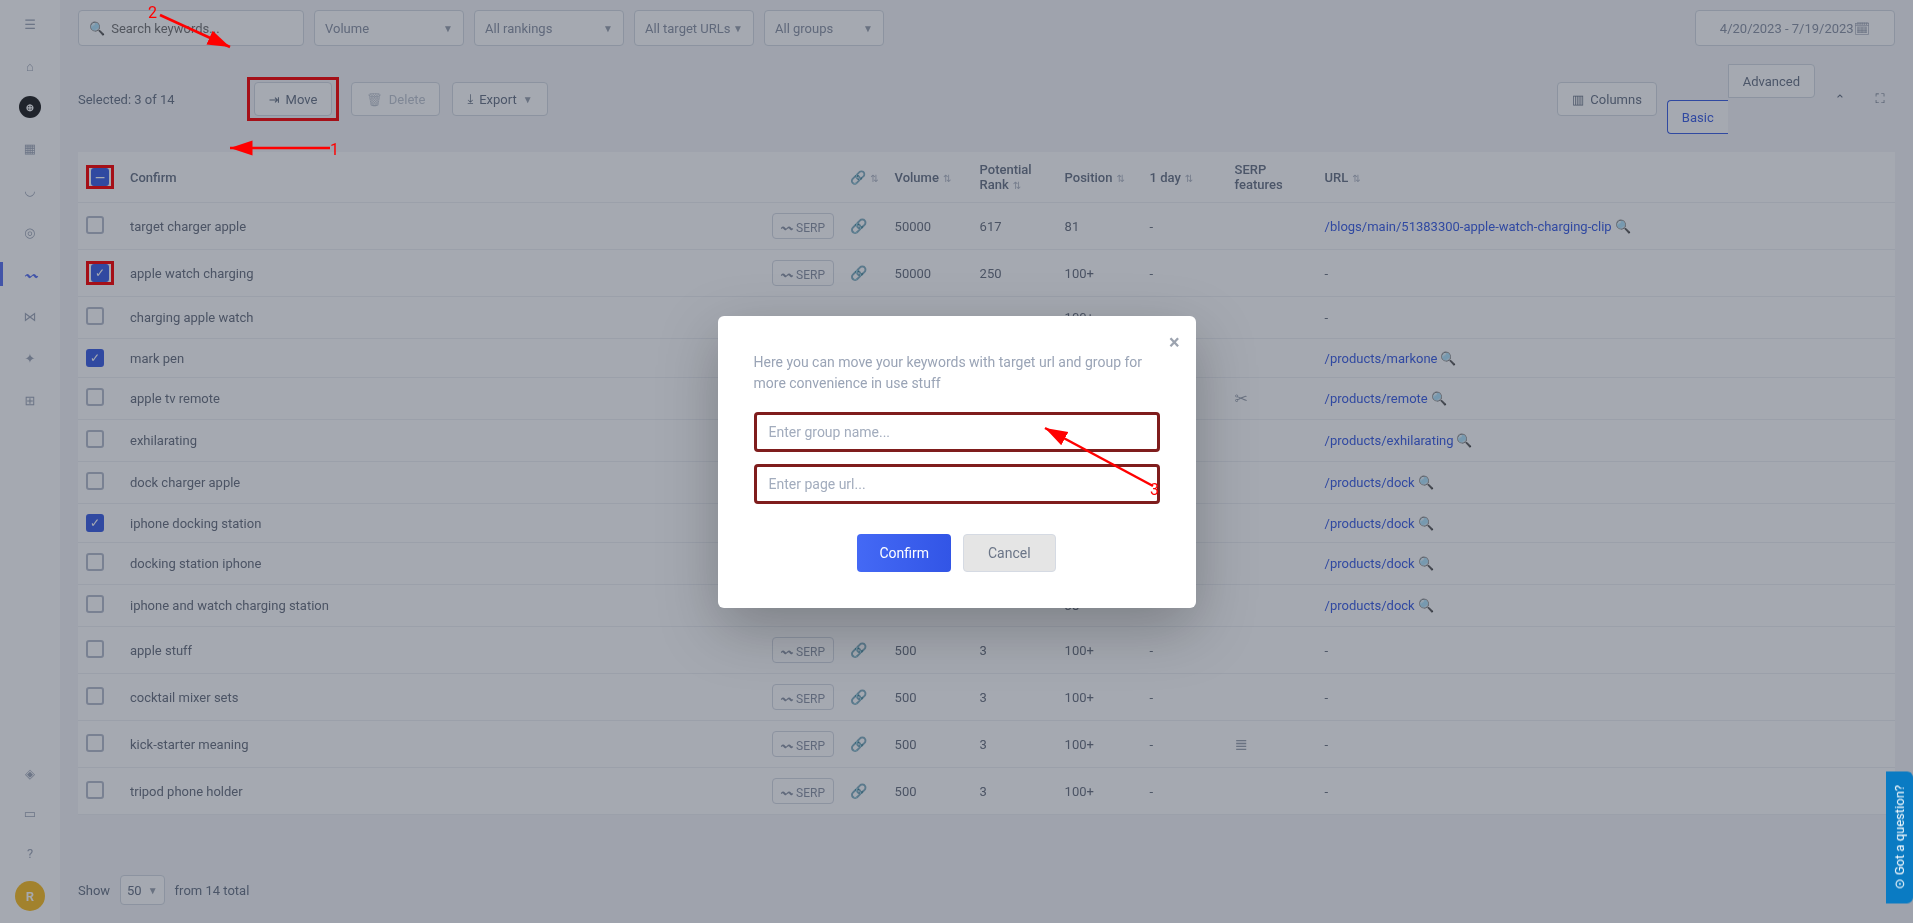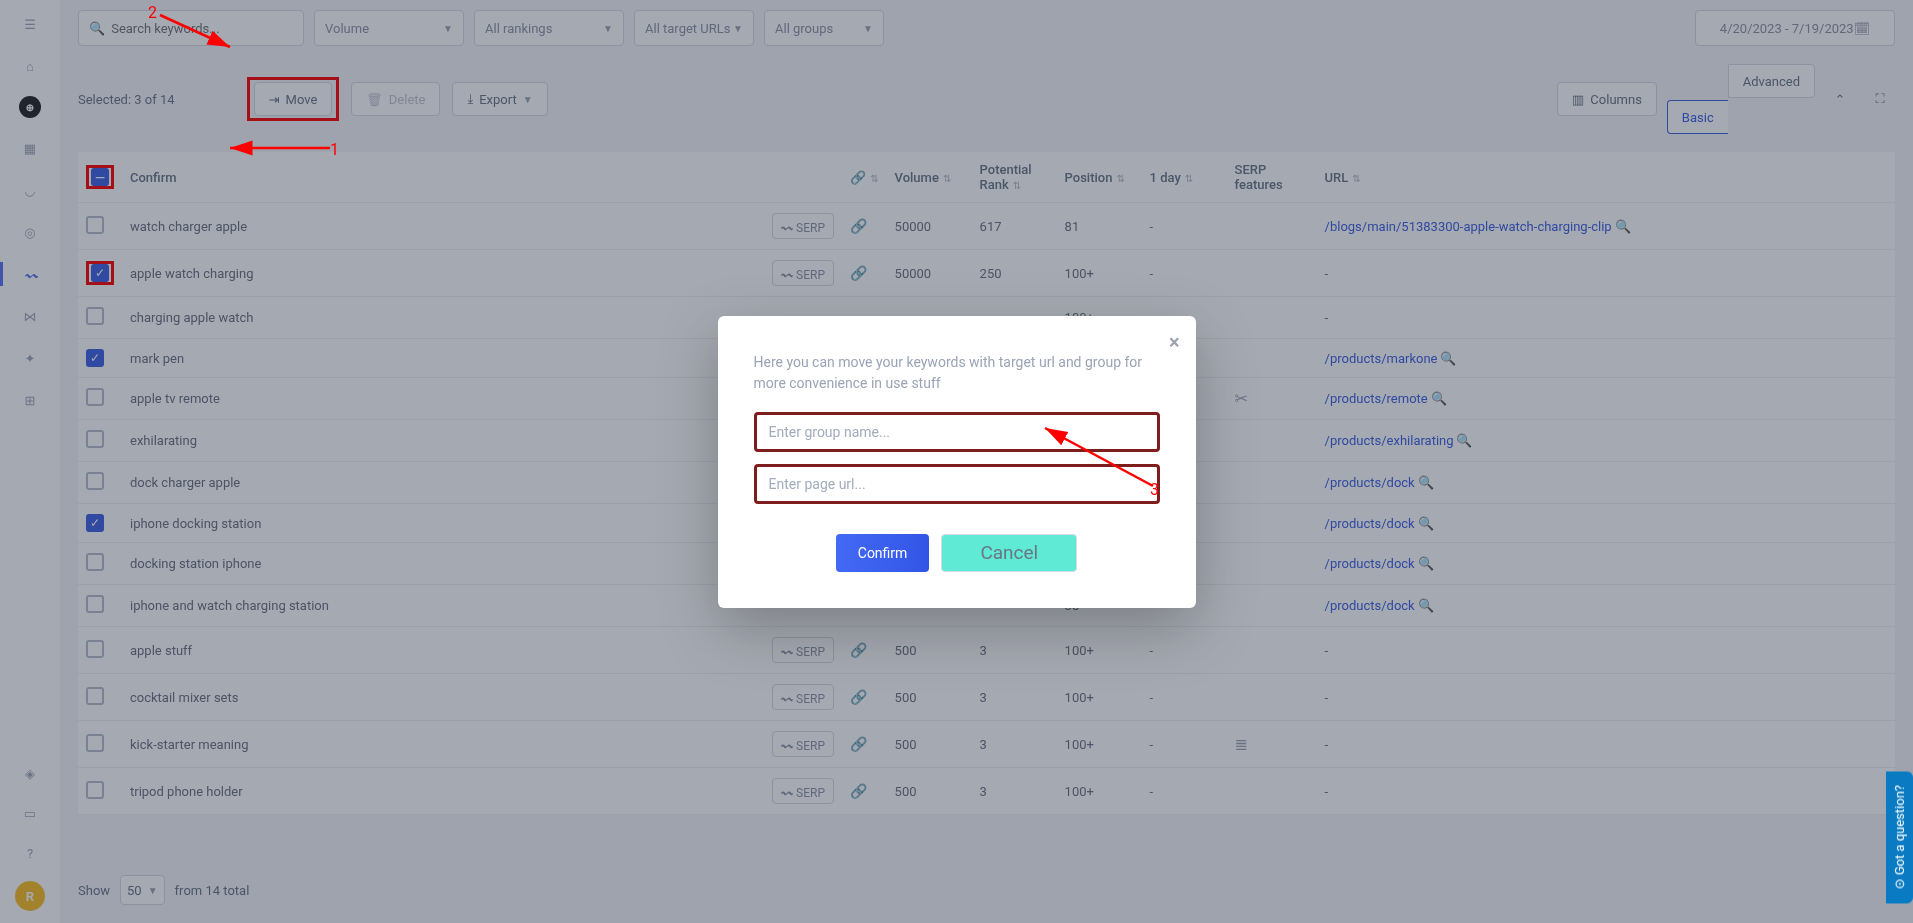--- a/index.html
+++ b/index.html
@@ -65,21 +65,21 @@
 
     .overlay { position: fixed; inset: 0; background: rgba(30, 40, 60, 0.4); display: flex; align-items: center; justify-content: center; }
     .modal { width: 478px; background: #fff; border-radius: 6px; padding: 36px 36px 36px; box-shadow: 0 20px 60px rgba(0,0,0,0.25); position: relative; }
     .modal-close { position: absolute; top: 14px; right: 16px; color: #9ca3af; font-size: 20px; cursor: pointer; font-weight: bold; }
     .modal-title { font-size: 21px; font-weight: 700; color: #2a3a66; text-align: center; margin-bottom: 18px; }
     .modal-desc { color: #9aa4b6; font-size: 14px; line-height: 1.5; margin-bottom: 18px; }
     .modal-input { width: 100%; height: 40px; border: 3px solid #7f1d1d; border-radius: 4px; padding: 0 12px; font-size: 14px; margin-bottom: 12px; color: #6b7280; outline: none; }
     .modal-input::placeholder { color: #a2acbd; }
     .modal-actions { display: flex; gap: 12px; justify-content: center; margin-top: 18px; }
     .btn-primary { background: linear-gradient(90deg, #4469f5, #3255e6); color: #fff; border: none; height: 38px; padding: 0 22px; border-radius: 4px; cursor: pointer; font-size: 14px; }
-    .btn-secondary { background: #5eead4; color: #6b7587; border: 1px solid #d5dae3; height: 38px; padding: 0 38px; border-radius: 4px; cursor: pointer; font-size: 19px; }
+    .btn-secondary { background: #e5e5e5; color: #6b7587; border: 1px solid #d5dae3; height: 38px; padding: 0 24px; border-radius: 4px; cursor: pointer; font-size: 14px; }
 
     .help-tab { position: fixed; right: 0; bottom: 20px; background: #0a7bc3; color: #fff; writing-mode: vertical-rl; padding: 14px 6px; border-radius: 6px 0 0 6px; cursor: pointer; font-size: 13px; transform: rotate(180deg); }
 
     .annotation { position: absolute; pointer-events: none; z-index: 50; }
     .red-text { color: #ff0000; font-size: 16px; font-weight: 400; }
     .arrow-svg { position: absolute; pointer-events: none; z-index: 50; }
   </style>
 </head>
 <body>
 
@@ -179,21 +179,21 @@
             <th class="col-potential sortable">Potential Rank</th>
             <th class="col-position sortable">Position</th>
             <th class="col-1day sortable">1 day</th>
             <th class="col-serpfeat">SERP features</th>
             <th class="col-url sortable">URL</th>
           </tr>
         </thead>
         <tbody id="tbody">
             <tr>
     <td class="col-chk"><span class="checkbox"></span></td>
-    <td class="col-kw"><span>watch charger apple</span></td>
+    <td class="col-kw"><span>target charger apple</span></td>
     <td class="col-serp" style="text-align:right;"><span class="serp-btn">〰 SERP</span></td>
     <td class="col-link"><span class="link-dot">🔗</span></td>
     <td class="col-volume"><span>50000</span></td>
     <td class="col-potential"><span>617</span></td>
     <td class="col-position"><span>81</span></td>
     <td class="col-1day"><span>-</span></td>
     <td class="col-serpfeat"></td>
     <td class="col-url"><a href="#" class="url-link">/blogs/main/51383300-apple-watch-charging-clip 🔍</a></td>
   </tr>
             <tr>

